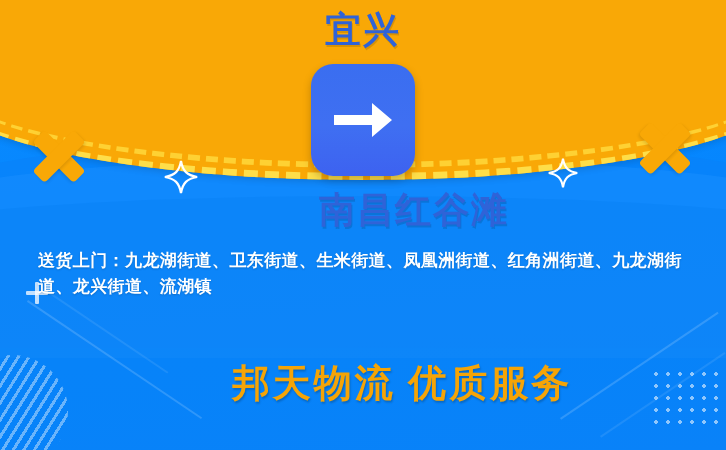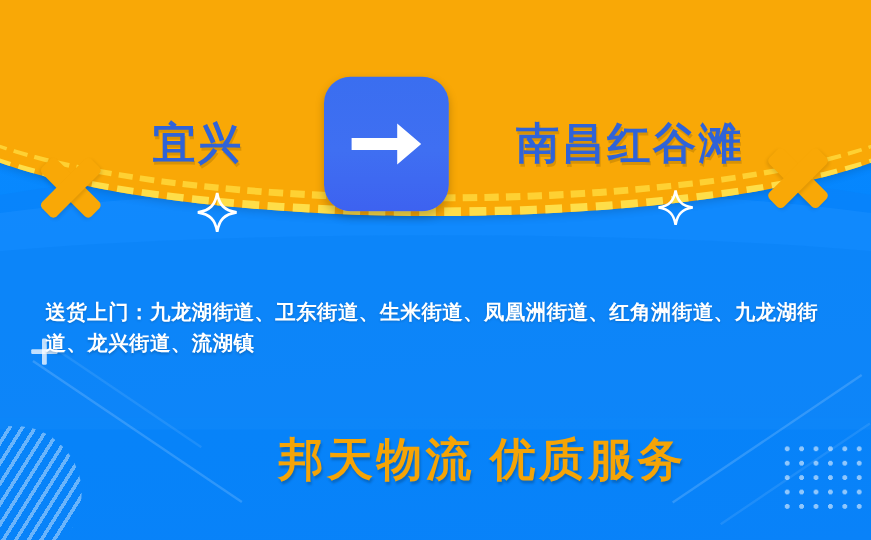--- a/index.html
+++ b/index.html
@@ -106,29 +106,29 @@
   
   .dot-grid{
     position:absolute; left:650px; top:368px; width:100px; height:62px;
     background-image:radial-gradient(rgba(255,255,255,.55) 1.9px, transparent 2.1px);
     background-size:12px 12px;
   }
 
   
   .route{
     position:absolute; left:0; top:68px; width:726px; height:104px;
-    display:flex; align-items:center; justify-content:center; gap:0;
+    display:flex; align-items:center; justify-content:center; gap:16px;flex-direction:column;
   }
   .city{
     font-size:36px; font-weight:bold; color:#2f63d8; letter-spacing:2px;
     text-shadow:1px 2px 0 rgba(0,0,0,.13);
     line-height:1; white-space:nowrap;
   }
   .city.from{ width:210px; text-align:center; }
-  .city.to{   width:260px; text-align:left; padding-left:24px;margin-left:32px; }
+  .city.to{   width:260px; text-align:right; padding-left:24px;margin-left:32px; }
 
   .arrow-btn{
     width:104px; height:112px; flex:0 0 auto;
     background:linear-gradient(180deg,#3a6ef0 0%,#3f6ff2 55%,#3d62f0 100%);
     border-radius:22px;
     box-shadow:0 4px 8px rgba(0,0,0,.22);
     display:flex; align-items:center; justify-content:center;
   }
   .arrow-btn svg{ display:block; width:62px; height:46px; }
 

